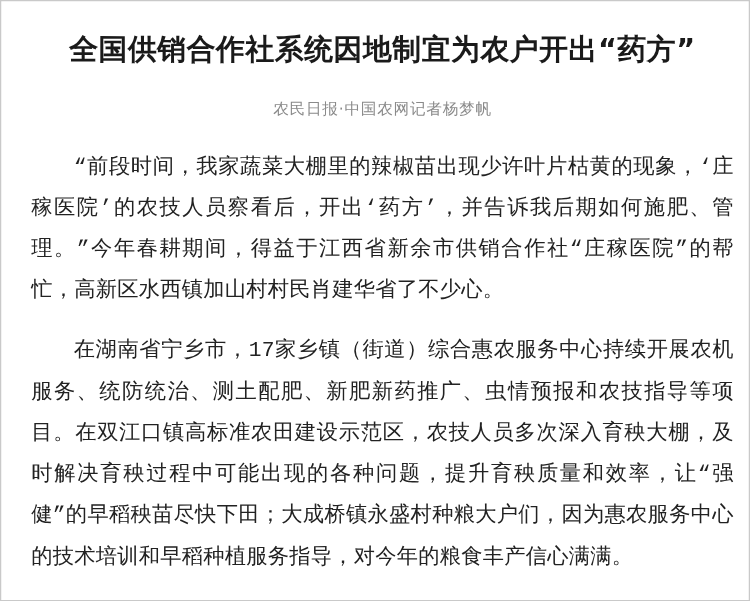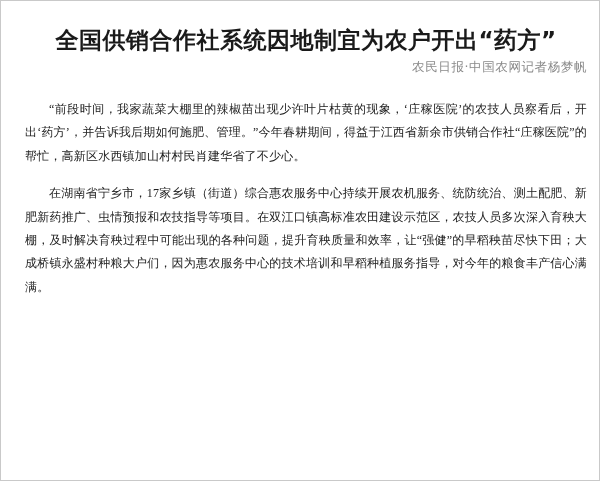--- a/index.html
+++ b/index.html
@@ -28,33 +28,34 @@
     font-family: "DejaVu Sans", "Liberation Sans", sans-serif;
     font-size: 23px;
     font-weight: bold;
     color: #1a1a1a;
     text-align: center;
     line-height: 1.35;
     letter-spacing: 0.5px;
     margin: 6px 0 0 0;
   }
   .byline-wrap {
-    text-align: right;
+    margin-top: 20px;
+    text-align: center;
   }
   .byline {
     font-size: 12.5px;
     color: #8a8a8a;
     letter-spacing: 0.6px;
   }
   .body-text {
     margin-top: 22px;
   }
   .para {
-    font-family: Liberation Serif, serif;
-    font-size: 12px;
+    font-family: Liberation Mono, monospace;
+    font-size: 17px;
     color: #222222;
     line-height: 1.95;
     text-align: justify;
     text-justify: inter-ideograph;
     margin: 0 0 14px 0;
     letter-spacing: 0.2px;
   }
   .para:last-child {
     margin-bottom: 16px;
   }

